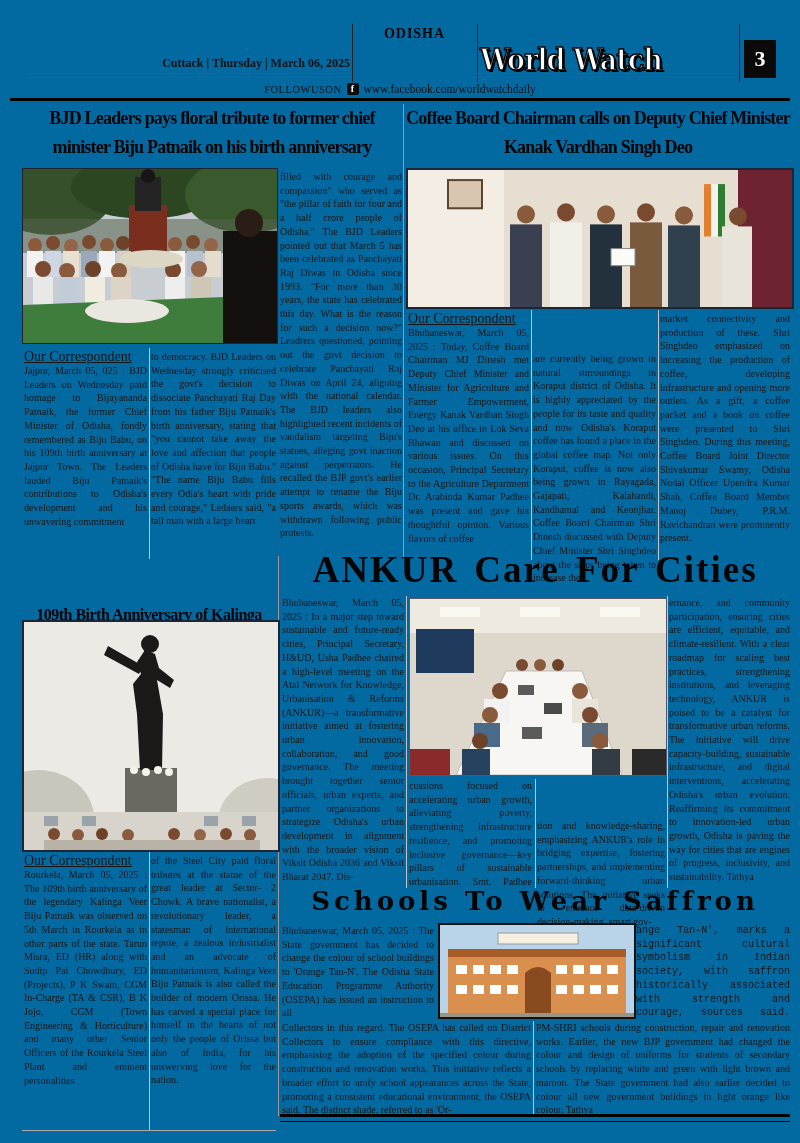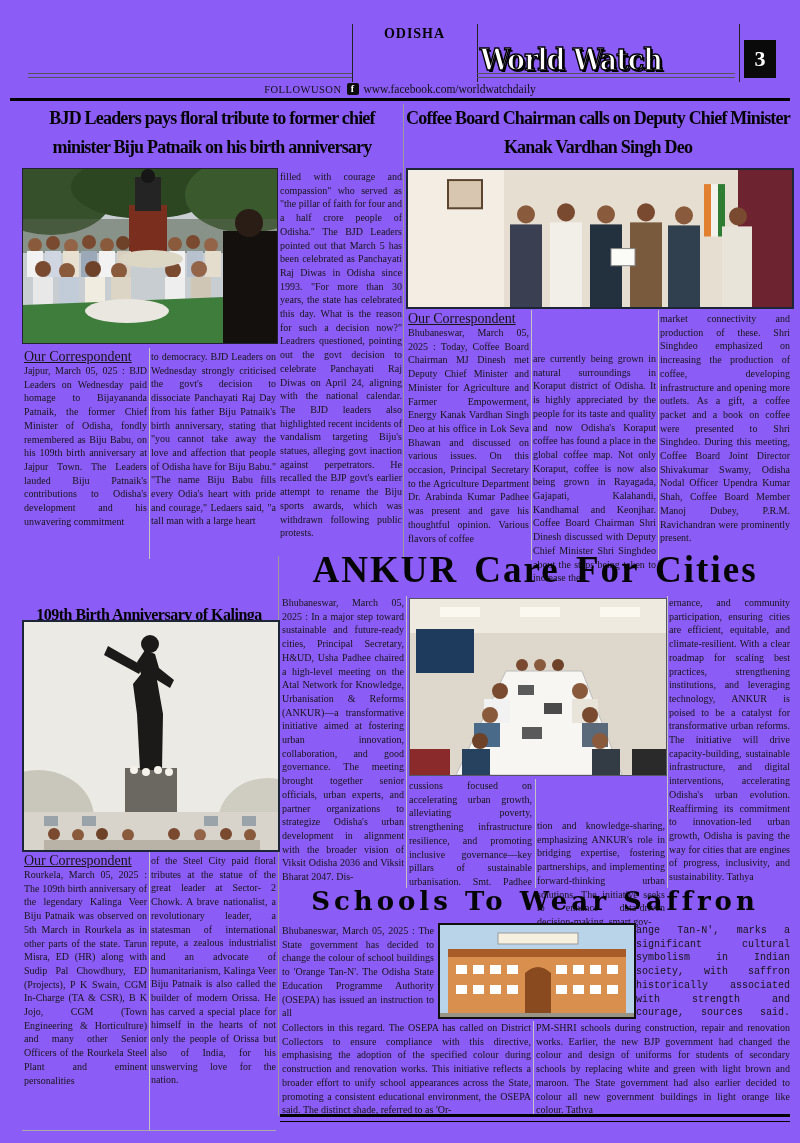--- a/index.html
+++ b/index.html
@@ -1,16 +1,16 @@
 <!DOCTYPE html>
 <html><head>
 <meta charset="utf-8">
 <style>
   html,body{margin:0;padding:0;background:#888;}
-  .page{position:relative;width:800px;height:1143px;background:#8b5cf6;margin:0 auto;
+  .page{position:relative;width:800px;height:1143px;background:#0369a1;margin:0 auto;
         font-family:"Liberation Serif",serif;color:#1a1a1a;overflow:hidden;}
   .abs{position:absolute;}
   
   .region{left:352px;top:26px;width:125px;text-align:center;font-size:14px;font-weight:bold;letter-spacing:1px;color:#050505;}
   .dateline{left:28px;top:56px;width:322px;text-align:right;font-size:12px;font-weight:bold;color:#101010;}
   .vrule{width:0;border-left:1px solid #222;}
   .vrule-light{width:0;border-left:1px solid #c3c3c3;}
   .hdr-v1{left:352px;top:24px;height:58px;}
   .hdr-v2{left:477px;top:24px;height:58px;}
   .hdr-v3{left:739px;top:24px;height:58px;}
@@ -77,20 +77,21 @@
   .v-s1{left:533px;top:1021px;height:95px;}
   .botdbl{left:280px;top:1114px;width:510px;height:4px;border-top:3px solid #000;border-bottom:1px solid #000;}
   .botthin{left:22px;top:1130px;width:254px;border-top:1px solid #aaa;}
 </style>
 </head>
 <body>
 
 <div class="page">
 
   <div class="abs region">ODISHA</div>
+  <div class="abs dateline">Cuttack | Thursday | March 06, 2025</div>
   <div class="abs vrule hdr-v1"></div>
   <div class="abs vrule hdr-v2"></div>
   <div class="abs vrule hdr-v3"></div>
   <div class="abs dbl hdr-h1"></div>
   <div class="abs dbl hdr-h2"></div>
   <div class="abs brand">World Watch</div>
   <div class="abs pagebox">3</div>
   <div class="abs followrow">
     <span class="followlabel">FOLLOWUSON</span>
     <span class="fbicon">f</span>

